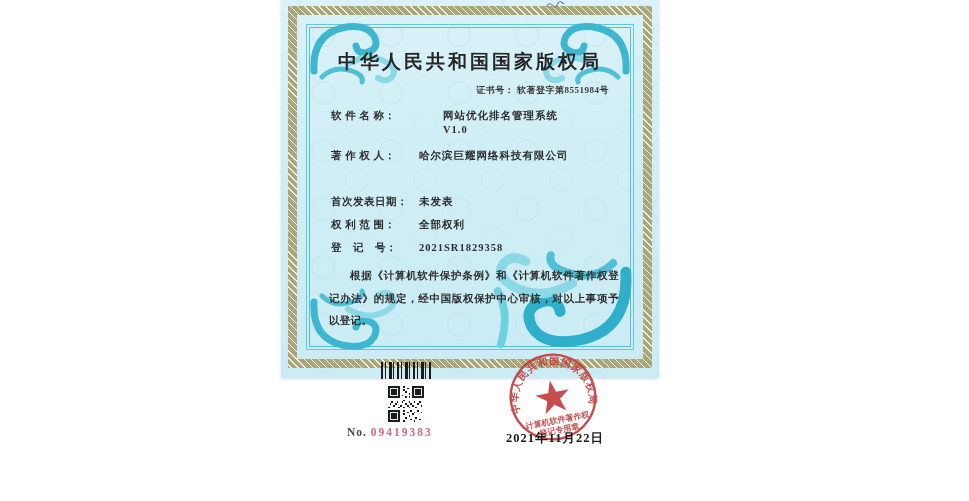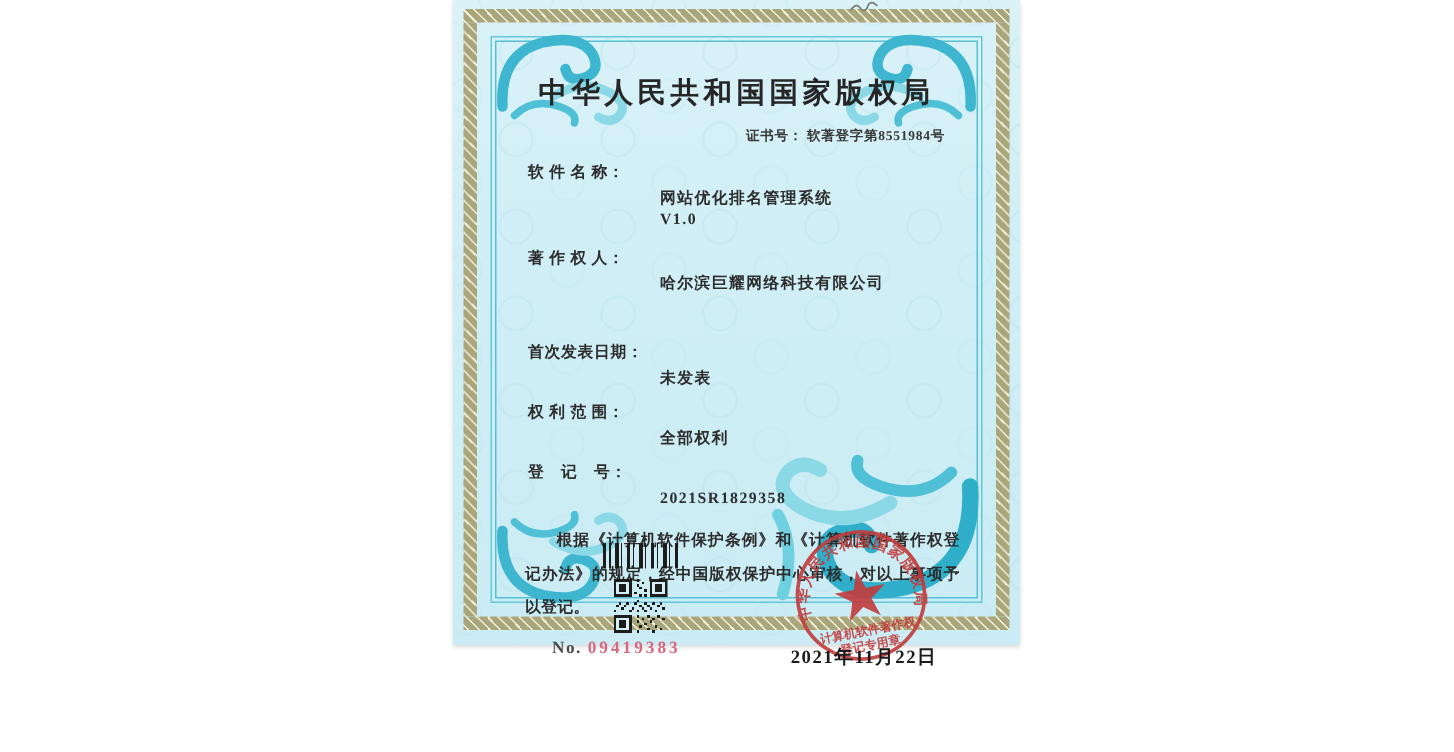--- a/index.html
+++ b/index.html
@@ -1,21 +1,21 @@
 <!DOCTYPE html>
 <html><head>
 <meta charset="utf-8">
 <style>
   * { margin:0; padding:0; box-sizing:border-box; }
   body {
     width:969px; height:501px; background:#ffffff; overflow:hidden;
     font-family:"Liberation Serif","DejaVu Serif",serif; position:relative;
   }
   .certificate {
-    position:absolute; left:302px; top:0; width:378px; height:430px;
+    position:absolute; left:281px; top:0; width:378px; height:378px;
     background:linear-gradient(180deg,#daf2f8 0%, #cfeef6 45%, #cbecf4 100%);
     box-shadow:0 1px 3px rgba(0,0,0,.15);
   }
   
   .watermarks {
     position:absolute; inset:0; opacity:.55; pointer-events:none;
     background-image:
       radial-gradient(circle, rgba(255,255,255,0) 10px, rgba(184,224,235,.8) 11px, rgba(255,255,255,0) 12.5px),
       radial-gradient(circle, rgba(255,255,255,0) 10px, rgba(191,229,239,.7) 11px, rgba(255,255,255,0) 12.5px);
     background-size:68px 58px, 68px 58px;
@@ -36,24 +36,24 @@
   .corner.tl { left:29px; top:19px; }
   .corner.tr { right:29px; top:19px; transform:scaleX(-1); }
   .corner.bl { left:29px; bottom:24px; transform:scaleY(-1); }
   .corner.br { right:27px; bottom:24px; transform:scale(-1,-1); }
   .content { position:absolute; inset:0; }
   .title1 { margin-top:49px; text-align:center; font-size:19px; font-weight:bold; letter-spacing:3px; color:#262626; }
   .title2 { margin-top:7px; text-align:center; font-size:23px; font-weight:bold; letter-spacing:2px; color:#1c1c1c; }
   .certno { margin-top:9px; padding-right:50px; text-align:right; font-size:9px; font-weight:bold; color:#3a3a3a; letter-spacing:.5px; }
   .fields { margin:12px 38px 0 50px; font-size:10.5px; font-weight:bold; color:#2d2d2d; }
   .field-row { display:flex; margin-bottom:9px; line-height:1.35; }
-  .field-row.gap-md { margin-bottom:12px; }
+  .field-row.gap-md { margin-bottom:12px;gap:24px; }
   .field-row.gap-lg { margin-bottom:31px; }
   .f-label { width:88px; flex:none; letter-spacing:.5px; }
-  .f-value { letter-spacing:1px;margin-top:17px; }
+  .f-value { letter-spacing:1px; }
   .f-line2 { display:block; }
   .statement {
     margin:10px 40px 0 48px; font-size:10.5px; font-weight:bold; color:#2d2d2d;
     line-height:2.15; text-indent:2em; text-align:justify; letter-spacing:.3px;
   }
   .barcode {
     position:absolute; left:100px; top:362px; width:52px; height:17px;
     background:repeating-linear-gradient(90deg,#1c1c1c 0 2px,transparent 2px 4px,#1c1c1c 4px 5px,transparent 5px 8px,#1c1c1c 8px 11px,transparent 11px 12px,#1c1c1c 12px 13px,transparent 13px 16px);
   }
   .qr { position:absolute; left:107px; top:386px; width:36px; height:36px; }

